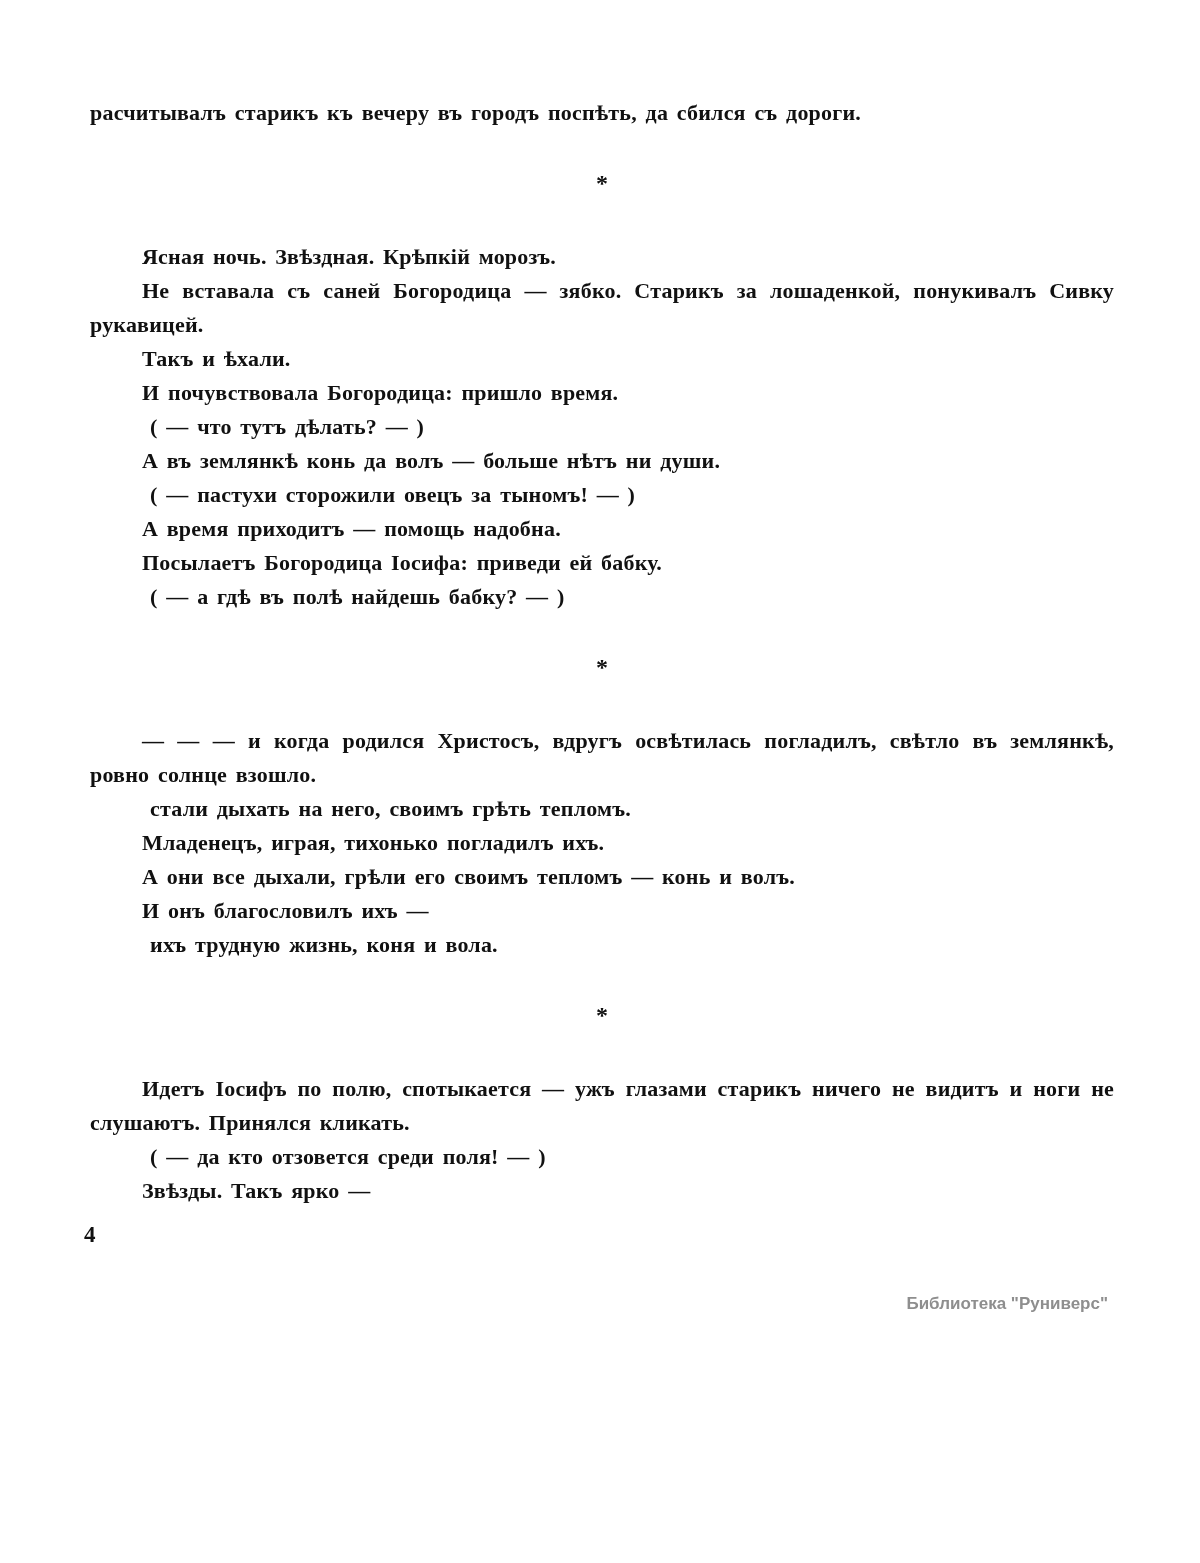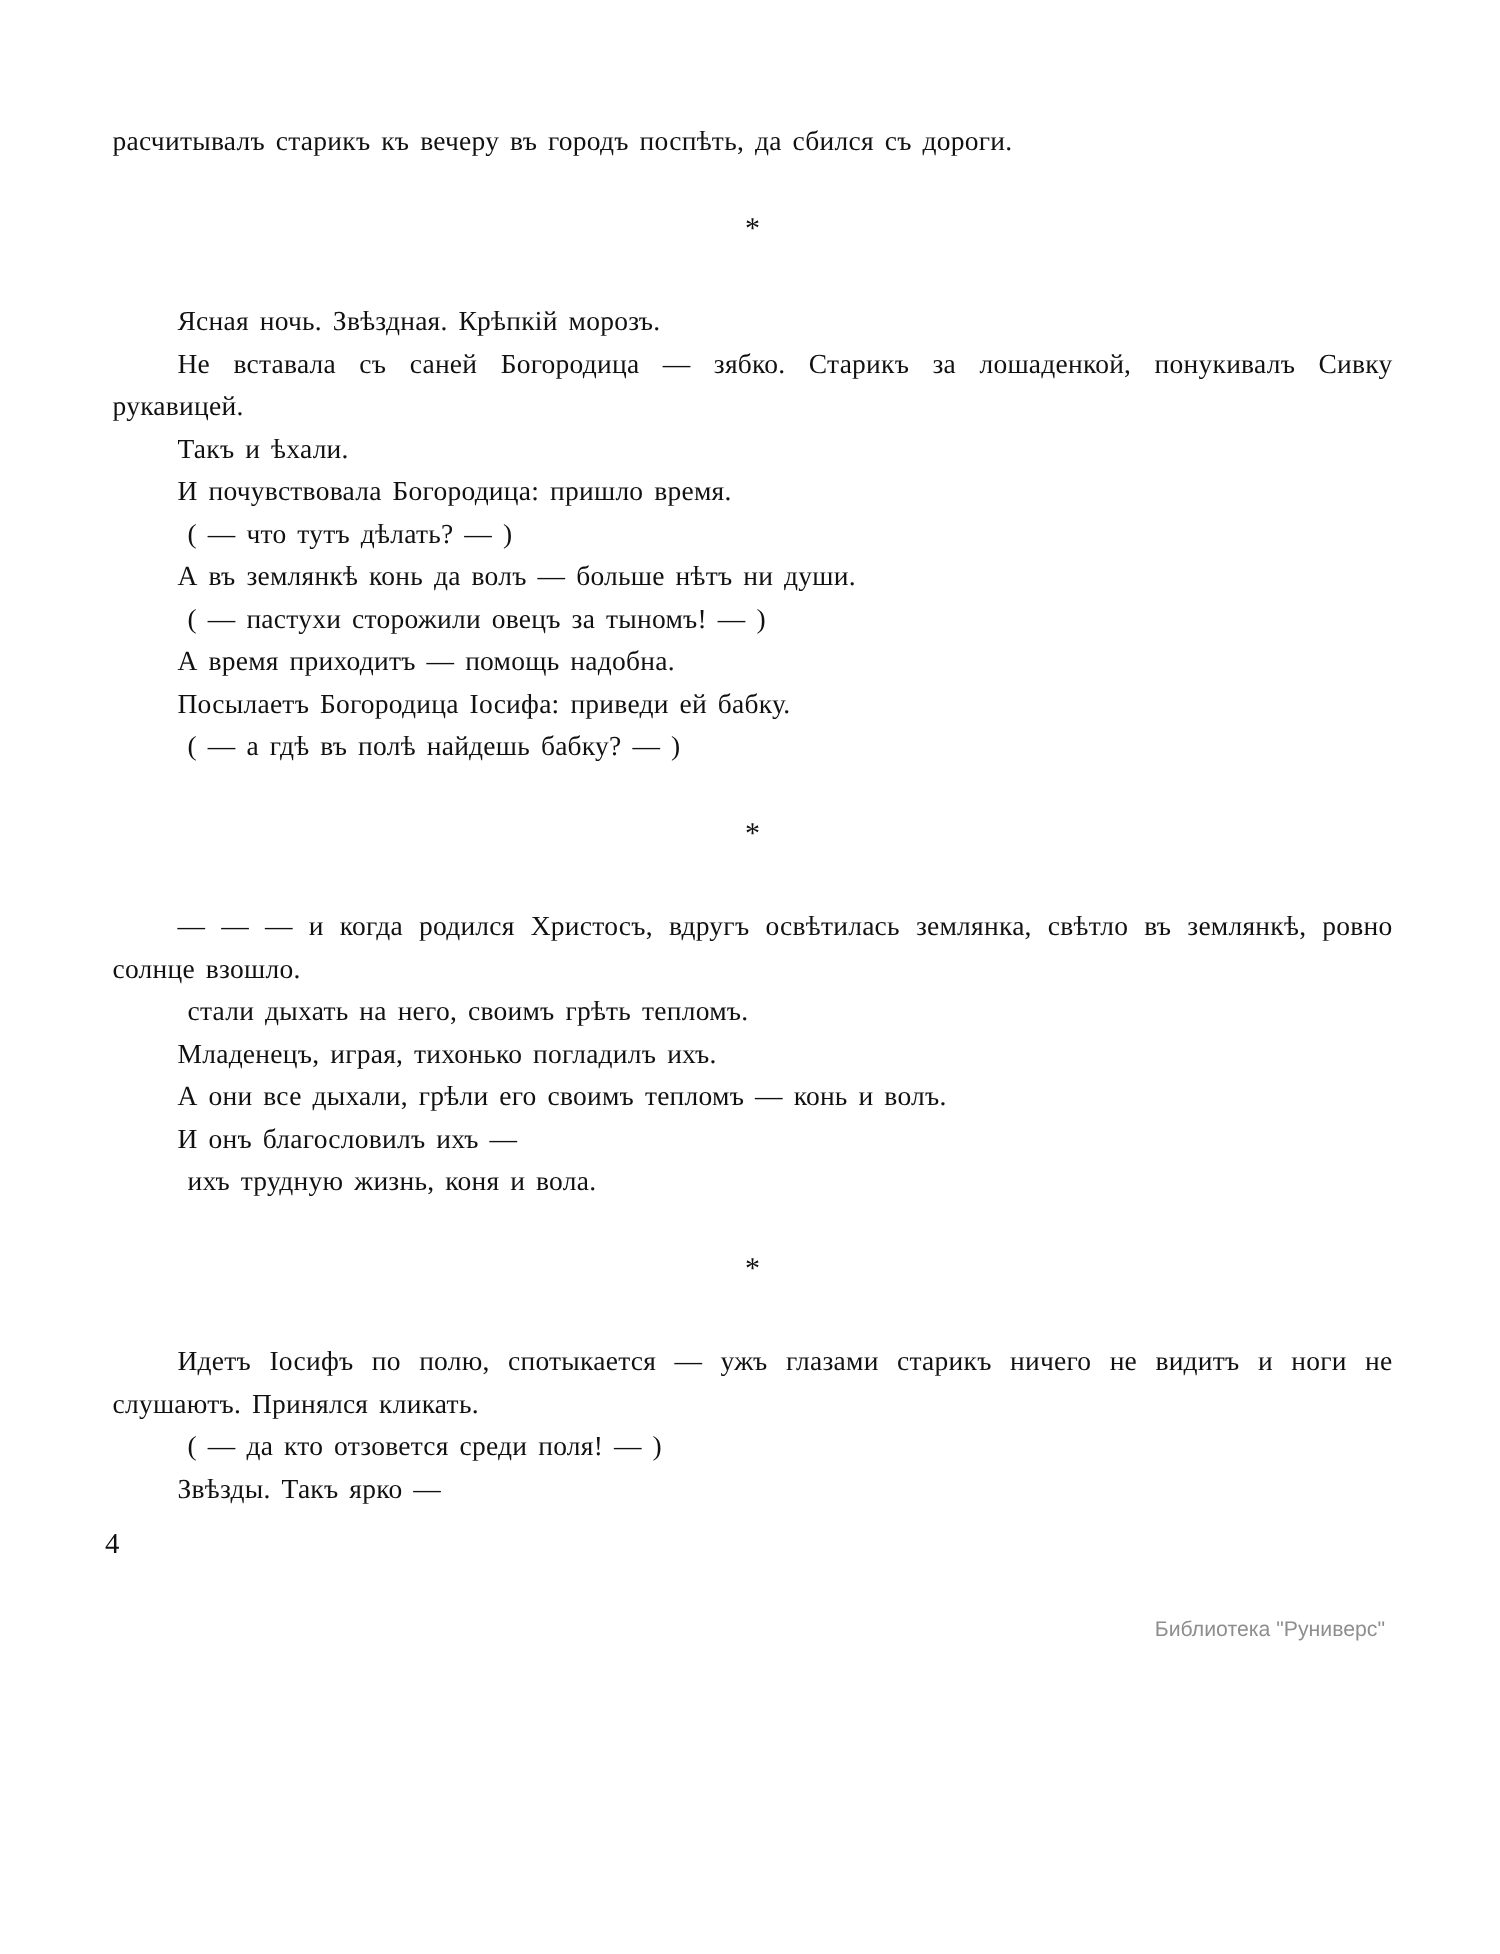--- a/index.html
+++ b/index.html
@@ -8,20 +8,21 @@
     background: #ffffff;
   }
   .page {
     position: relative;
     width: 1200px;
     height: 1340px;
     background: #ffffff;
     overflow: hidden;
     font-family: "Liberation Serif", "DejaVu Serif", serif;
     color: #111111;
+    font-weight: bold;
   }
   .text-block {
     position: absolute;
     top: 96px;
     left: 90px;
     right: 86px;
   }
   .text-block p {
     margin: 0;
     font-size: 22px;
@@ -75,21 +76,21 @@
       <p class="ind">Не вставала съ саней Богородица — зябко. Старикъ за лошаденкой, понукивалъ Сивку рукавицей.</p>
       <p class="ind">Такъ и ѣхали.</p>
       <p class="ind">И почувствовала Богородица: пришло время.</p>
       <p class="inset">( — что тутъ дѣлать? — )</p>
       <p class="ind">А въ землянкѣ конь да волъ — больше нѣтъ ни души.</p>
       <p class="inset">( — пастухи сторожили овецъ за тыномъ! — )</p>
       <p class="ind">А время приходитъ — помощь надобна.</p>
       <p class="ind">Посылаетъ Богородица Іосифа: приведи ей бабку.</p>
       <p class="inset">( — а гдѣ въ полѣ найдешь бабку? — )</p>
       <p class="sep">*</p>
-      <p class="ind">— — — и когда родился Христосъ, вдругъ освѣтилась землянка, свѣтло въ землянкѣ, ровно солнце взошло.</p>
+      <p class="ind">— — — и когда родился Христосъ, вдругъ освѣтилась погладилъ, свѣтло въ землянкѣ, ровно солнце взошло.</p>
       <p class="inset">стали дыхать на него, своимъ грѣть тепломъ.</p>
       <p class="ind">Младенецъ, играя, тихонько погладилъ ихъ.</p>
       <p class="ind">А они все дыхали, грѣли его своимъ тепломъ — конь и волъ.</p>
       <p class="ind">И онъ благословилъ ихъ —</p>
       <p class="inset">ихъ трудную жизнь, коня и вола.</p>
       <p class="sep">*</p>
       <p class="ind">Идетъ Іосифъ по полю, спотыкается — ужъ глазами старикъ ничего не видитъ и ноги не слушаютъ. Принялся кликать.</p>
       <p class="inset">( — да кто отзовется среди поля! — )</p>
       <p class="ind">Звѣзды. Такъ ярко —</p>
     </div>

